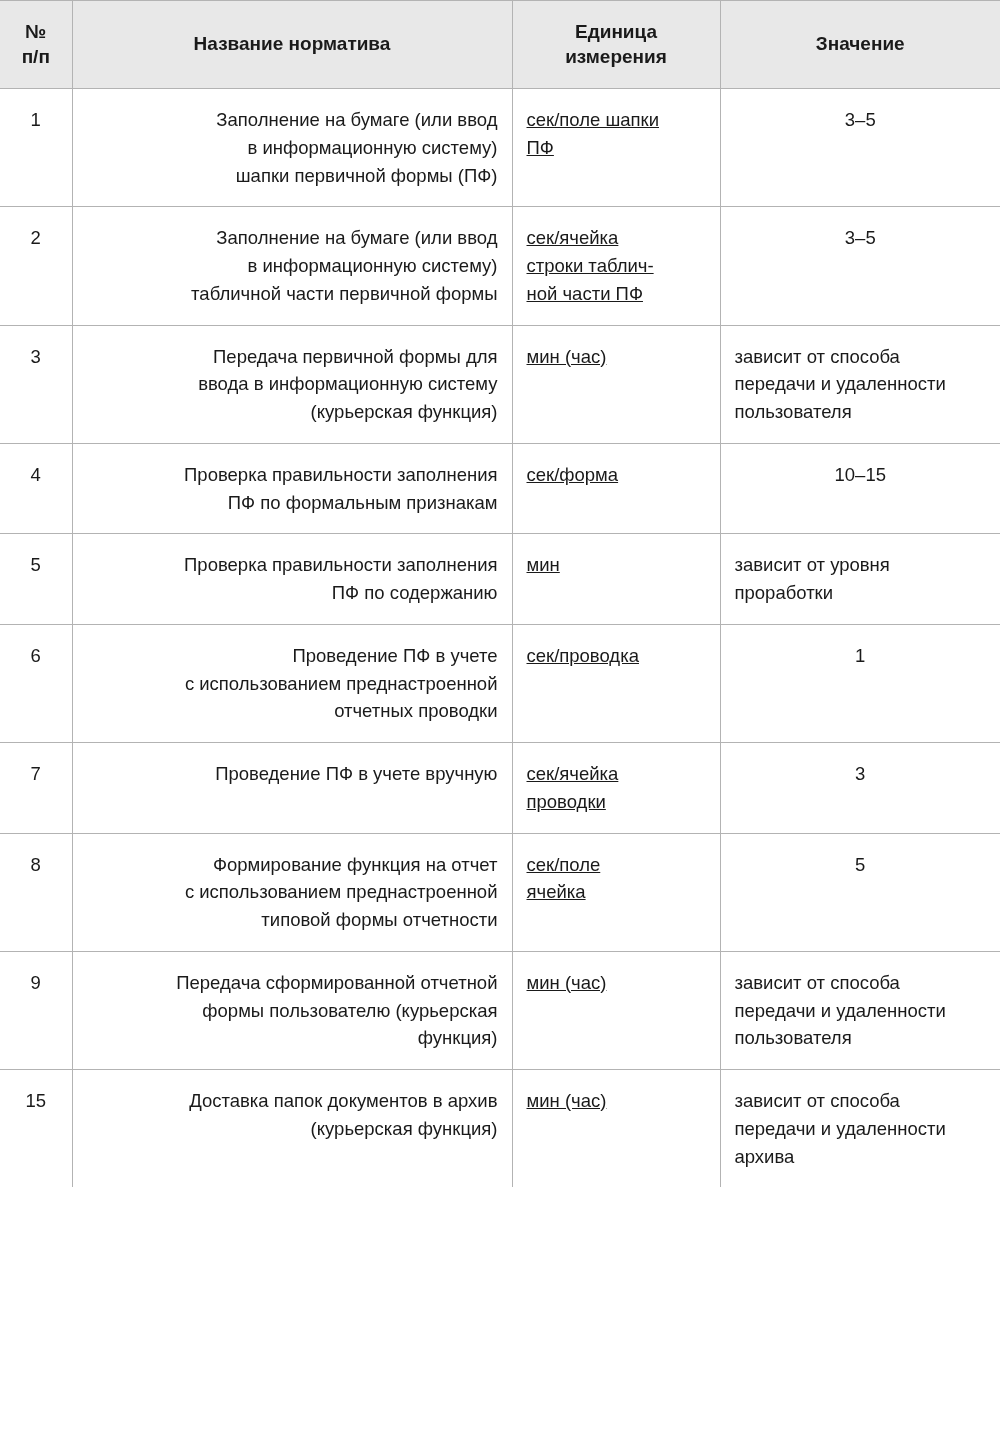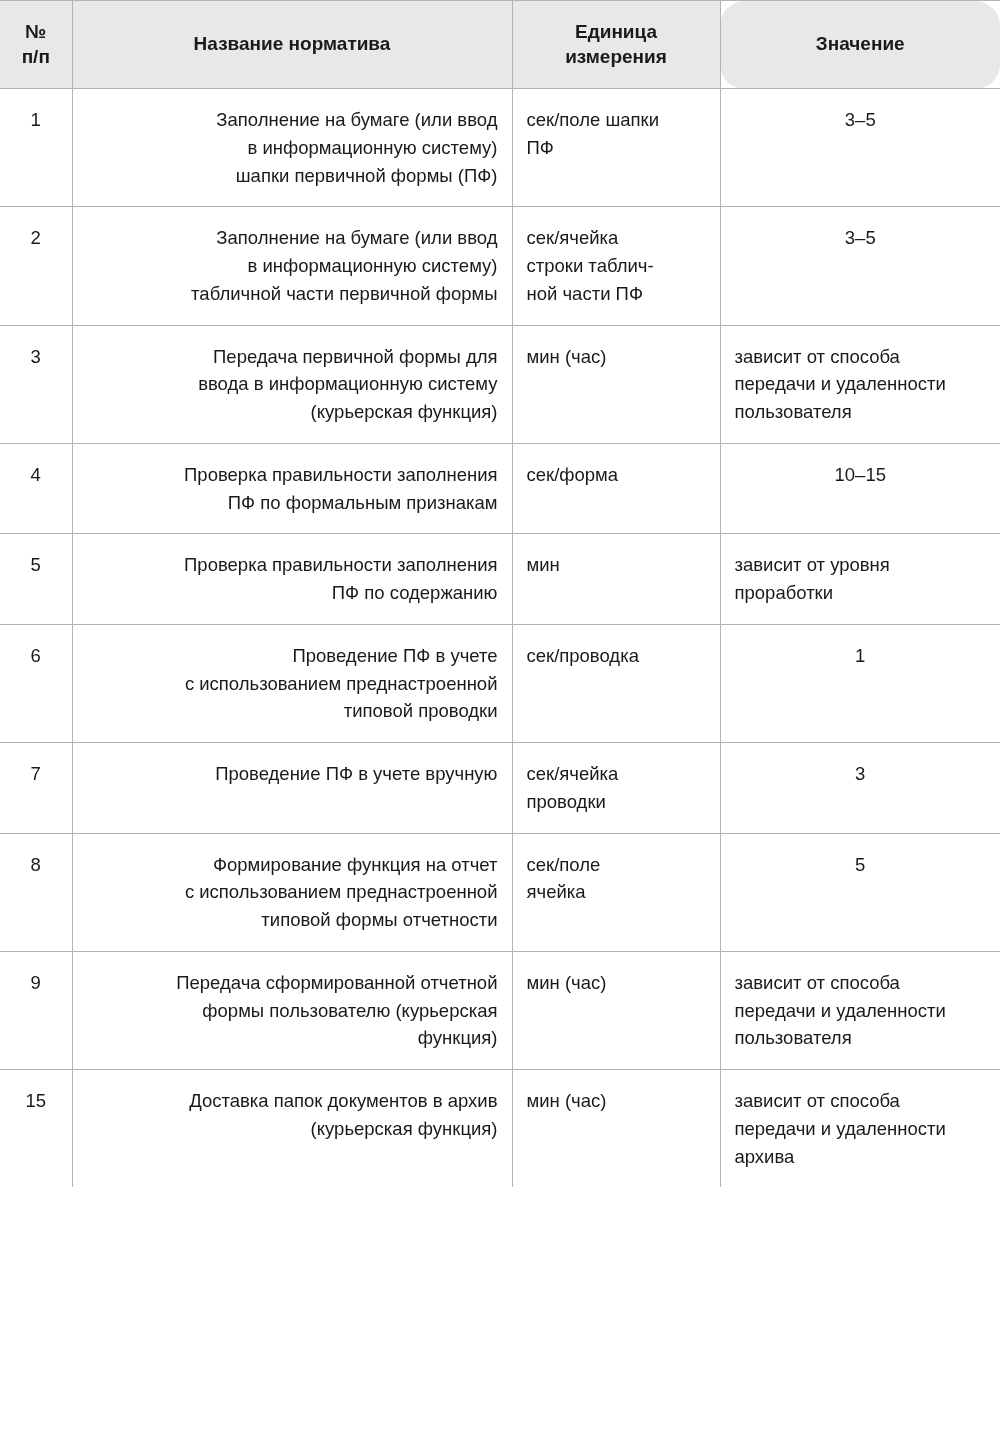--- a/index.html
+++ b/index.html
@@ -36,41 +36,42 @@
     font-size: 19px;
     font-weight: bold;
     text-align: center;
     vertical-align: middle;
     padding: 14px 8px;
     line-height: 1.28;
     height: 88px;
     box-sizing: border-box;
   }
   thead th.th-num { border-left: none; }
-  thead th.th-value { border-right: none; border-radius: 25px; }
+  thead th.th-value { border-right: none; }
 
   tbody td {
     border-bottom: 1px solid #b3b3b3;
     border-right: 1px solid #b3b3b3;
     font-size: 18.5px;
     vertical-align: top;
     padding: 17px 14px 17px 14px;
     line-height: 1.5;
     background: #ffffff;
   }
   tbody td.td-num {
     text-align: center;
     padding-left: 6px;
     padding-right: 6px;
   }
   tbody td.td-name {
     text-align: right;
   }
   tbody td.td-unit {
     text-align: left;
+    text-decoration: underline;
   }
   tbody td.td-value {
     text-align: left;
     border-right: none;
   }
   tbody td.td-value.center {
     text-align: center;
   }
   tbody tr:last-child td {
     border-bottom: none;
@@ -191,21 +192,21 @@
             <span class="cell-line">проработки</span>
           </td>
         </tr>
         <tr>
           <td class="td-num">
             <span class="cell-line">6</span>
           </td>
           <td class="td-name">
             <span class="cell-line">Проведение ПФ в учете</span>
             <span class="cell-line">с использованием преднастроенной</span>
-            <span class="cell-line">типовой проводки</span>
+            <span class="cell-line">отчетных проводки</span>
           </td>
           <td class="td-unit">
             <span class="cell-line">сек/проводка</span>
           </td>
           <td class="td-value center">
             <span class="cell-line">1</span>
           </td>
         </tr>
         <tr>
           <td class="td-num">

